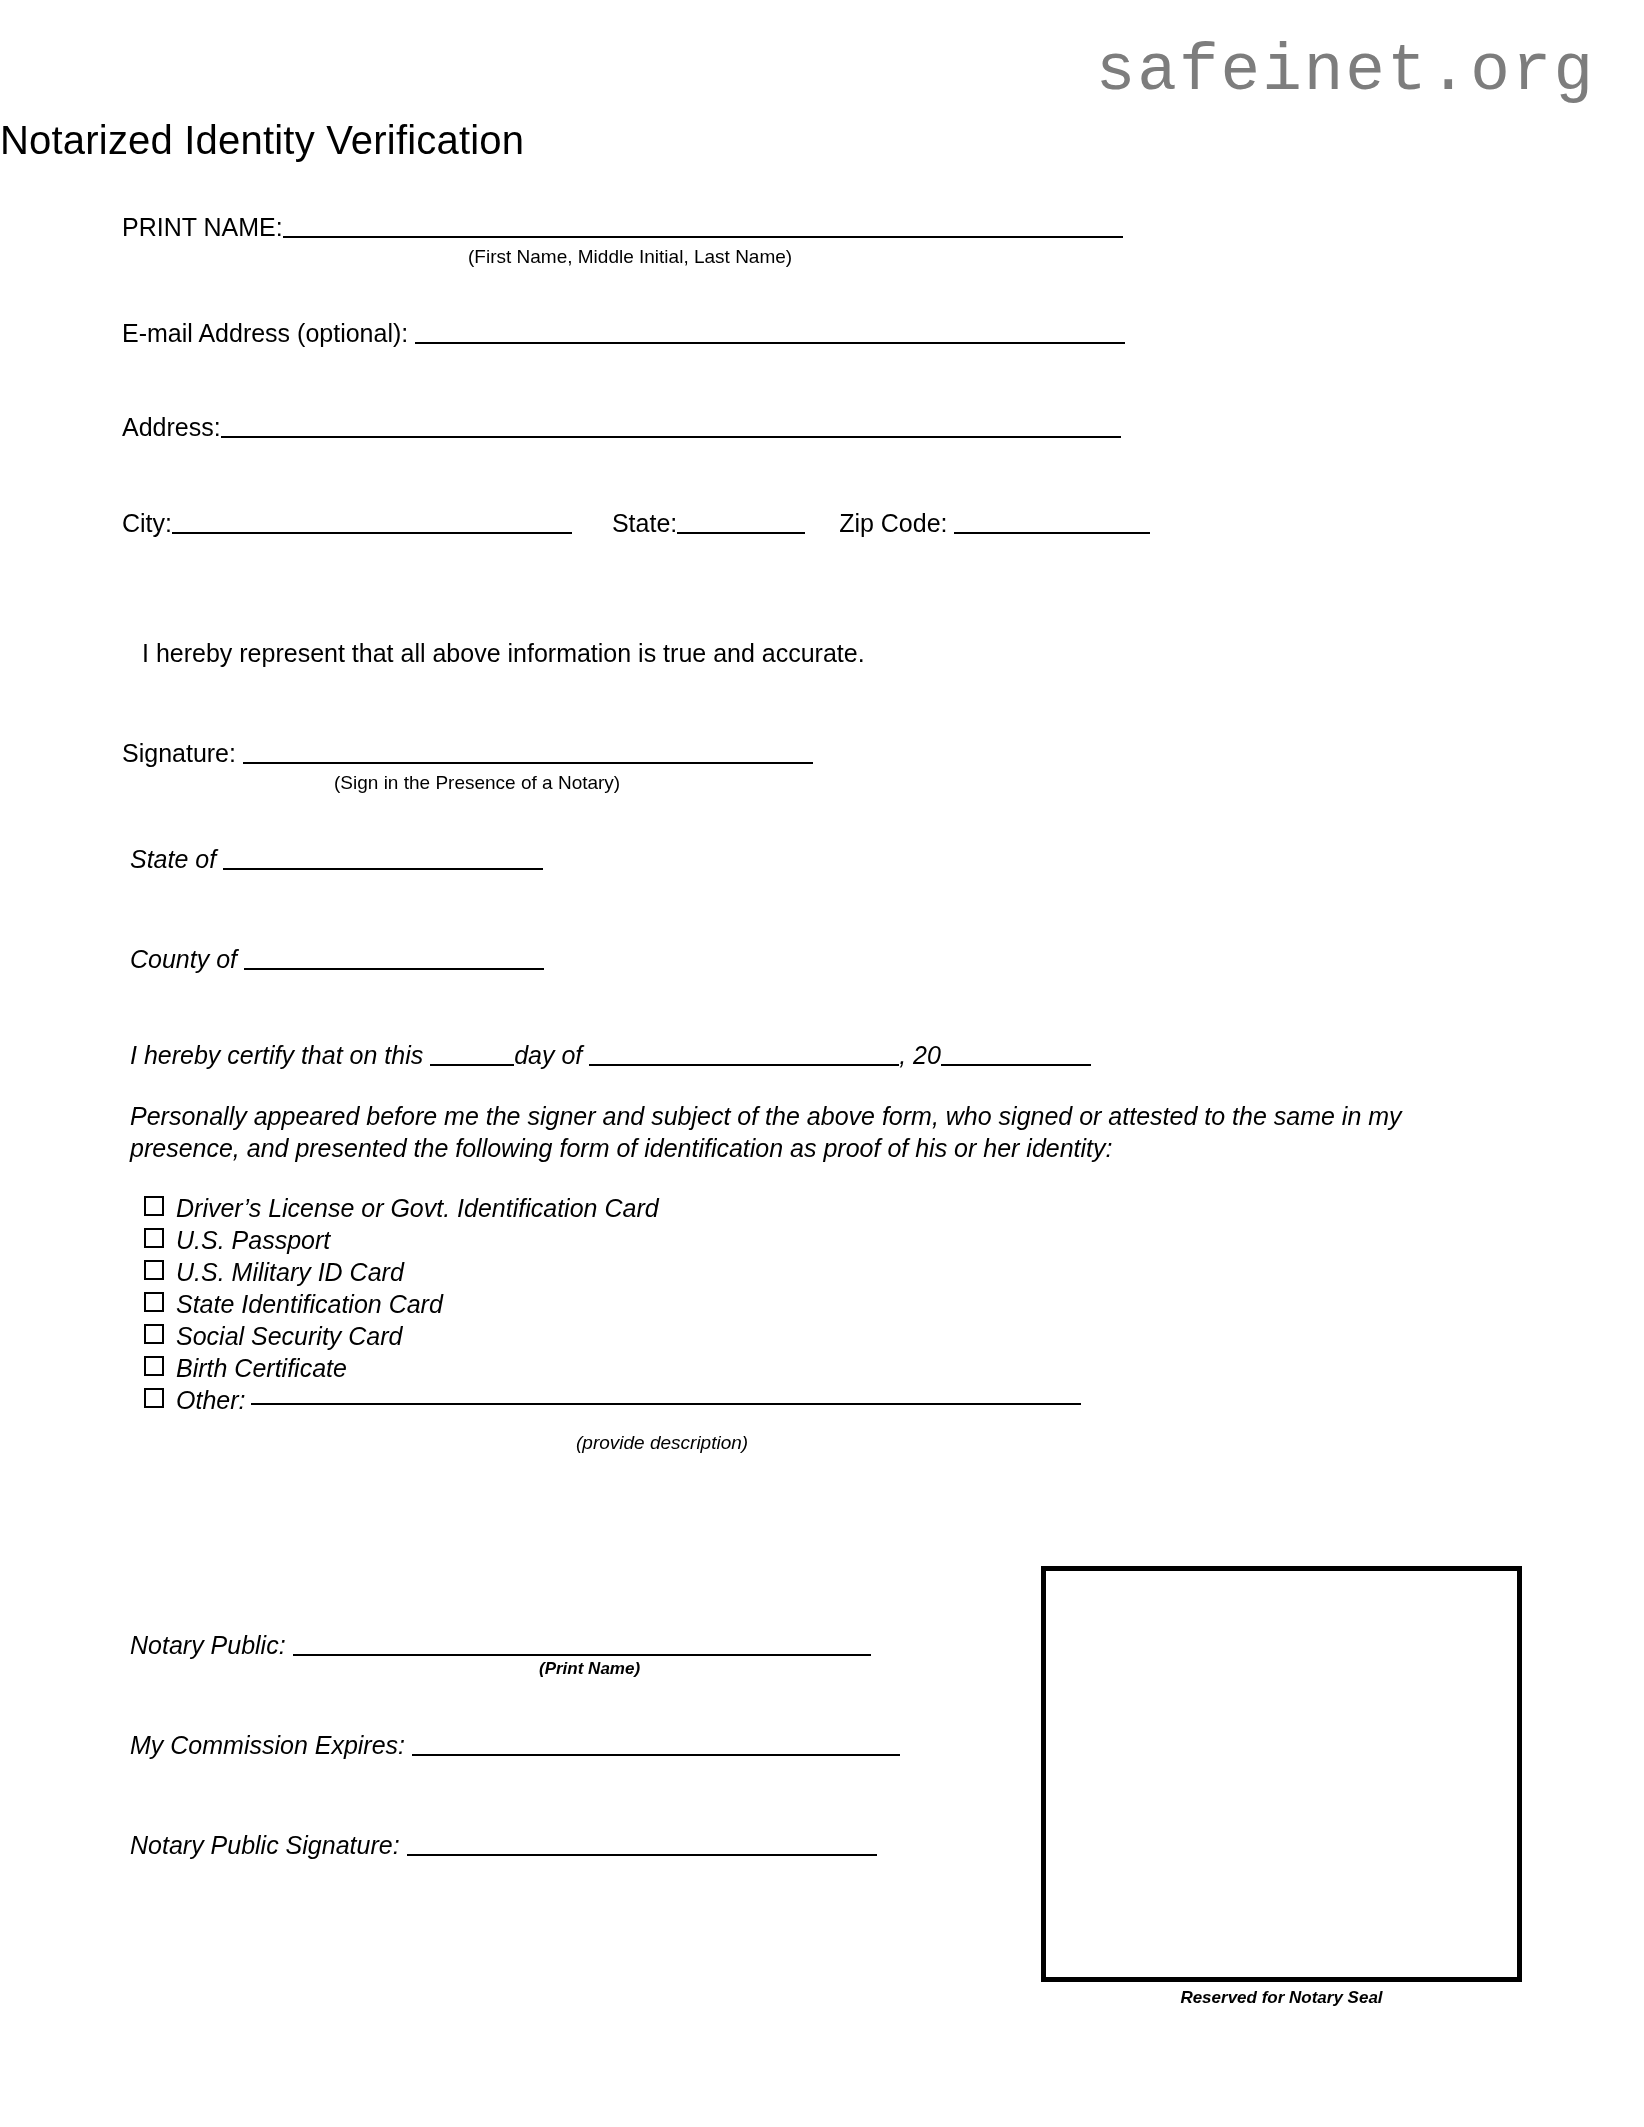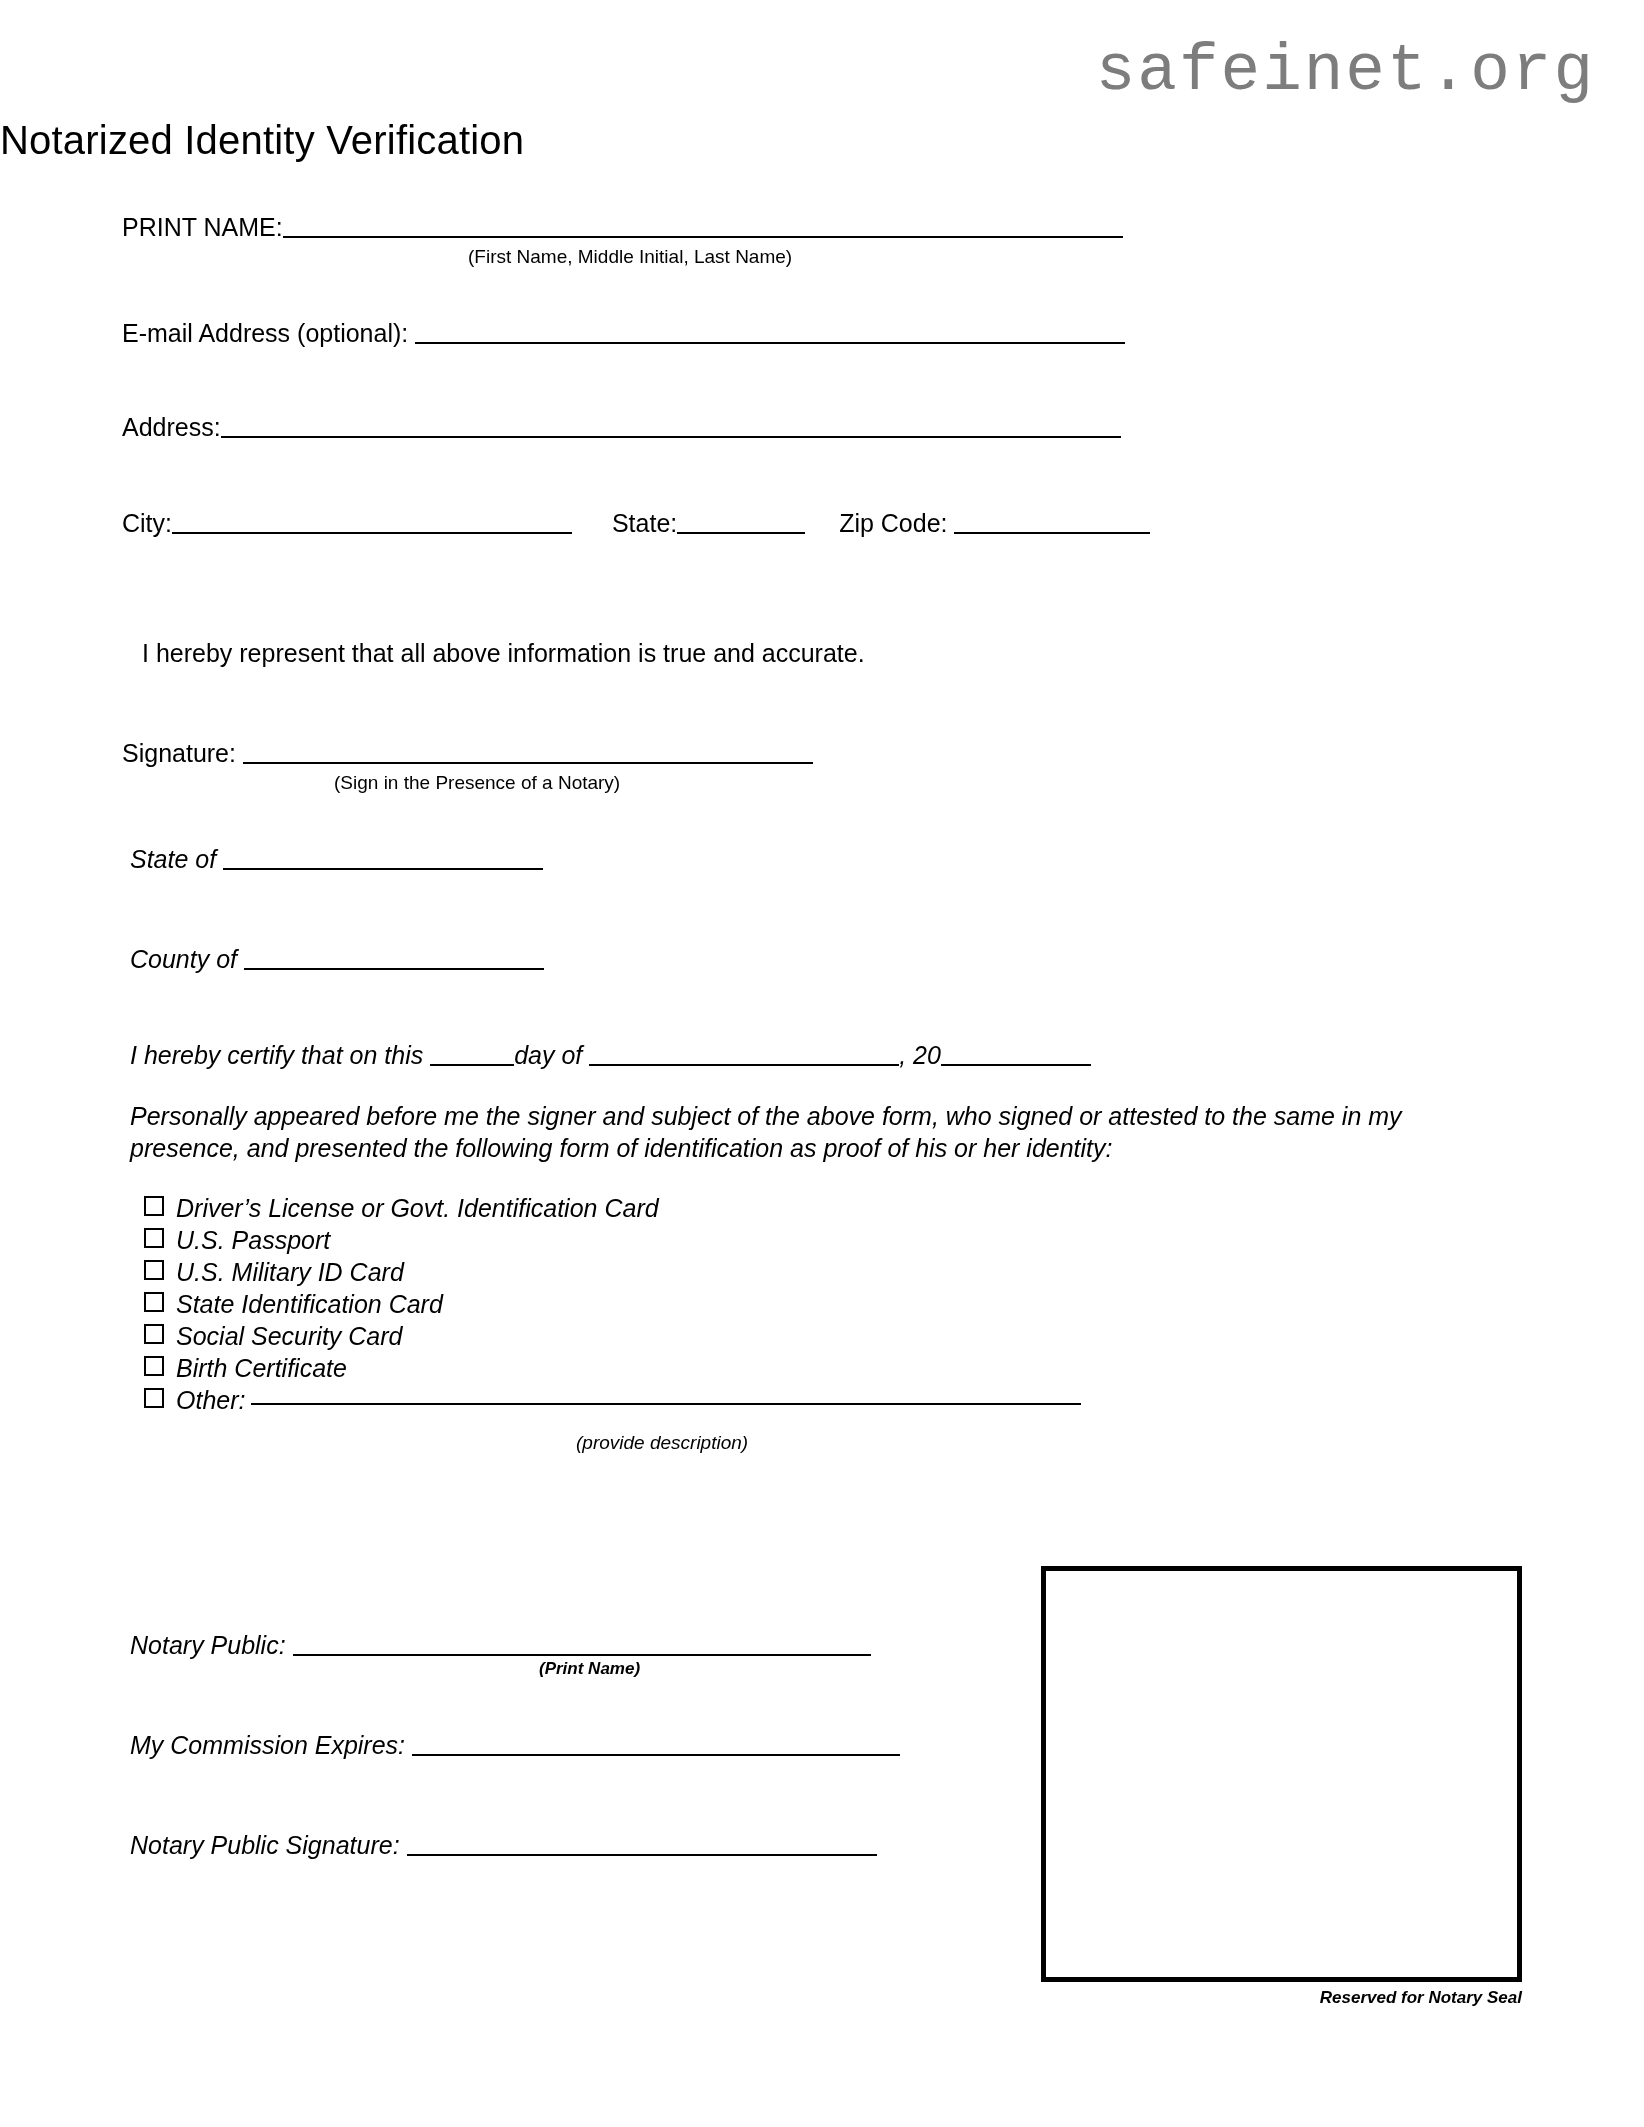--- a/index.html
+++ b/index.html
@@ -127,21 +127,21 @@
     height: 416px;
     border: 5px solid #000;
     box-sizing: border-box;
     background: #fff;
   }
   .seal-caption {
     position: absolute;
     left: 1041px;
     top: 1988px;
     width: 481px;
-    text-align: right;
+    text-align: center;
     font-size: 17px;
     font-weight: bold;
     font-style: italic;
   }
 </style>
 </head>
 <body>
 
 <div class="page">
 

